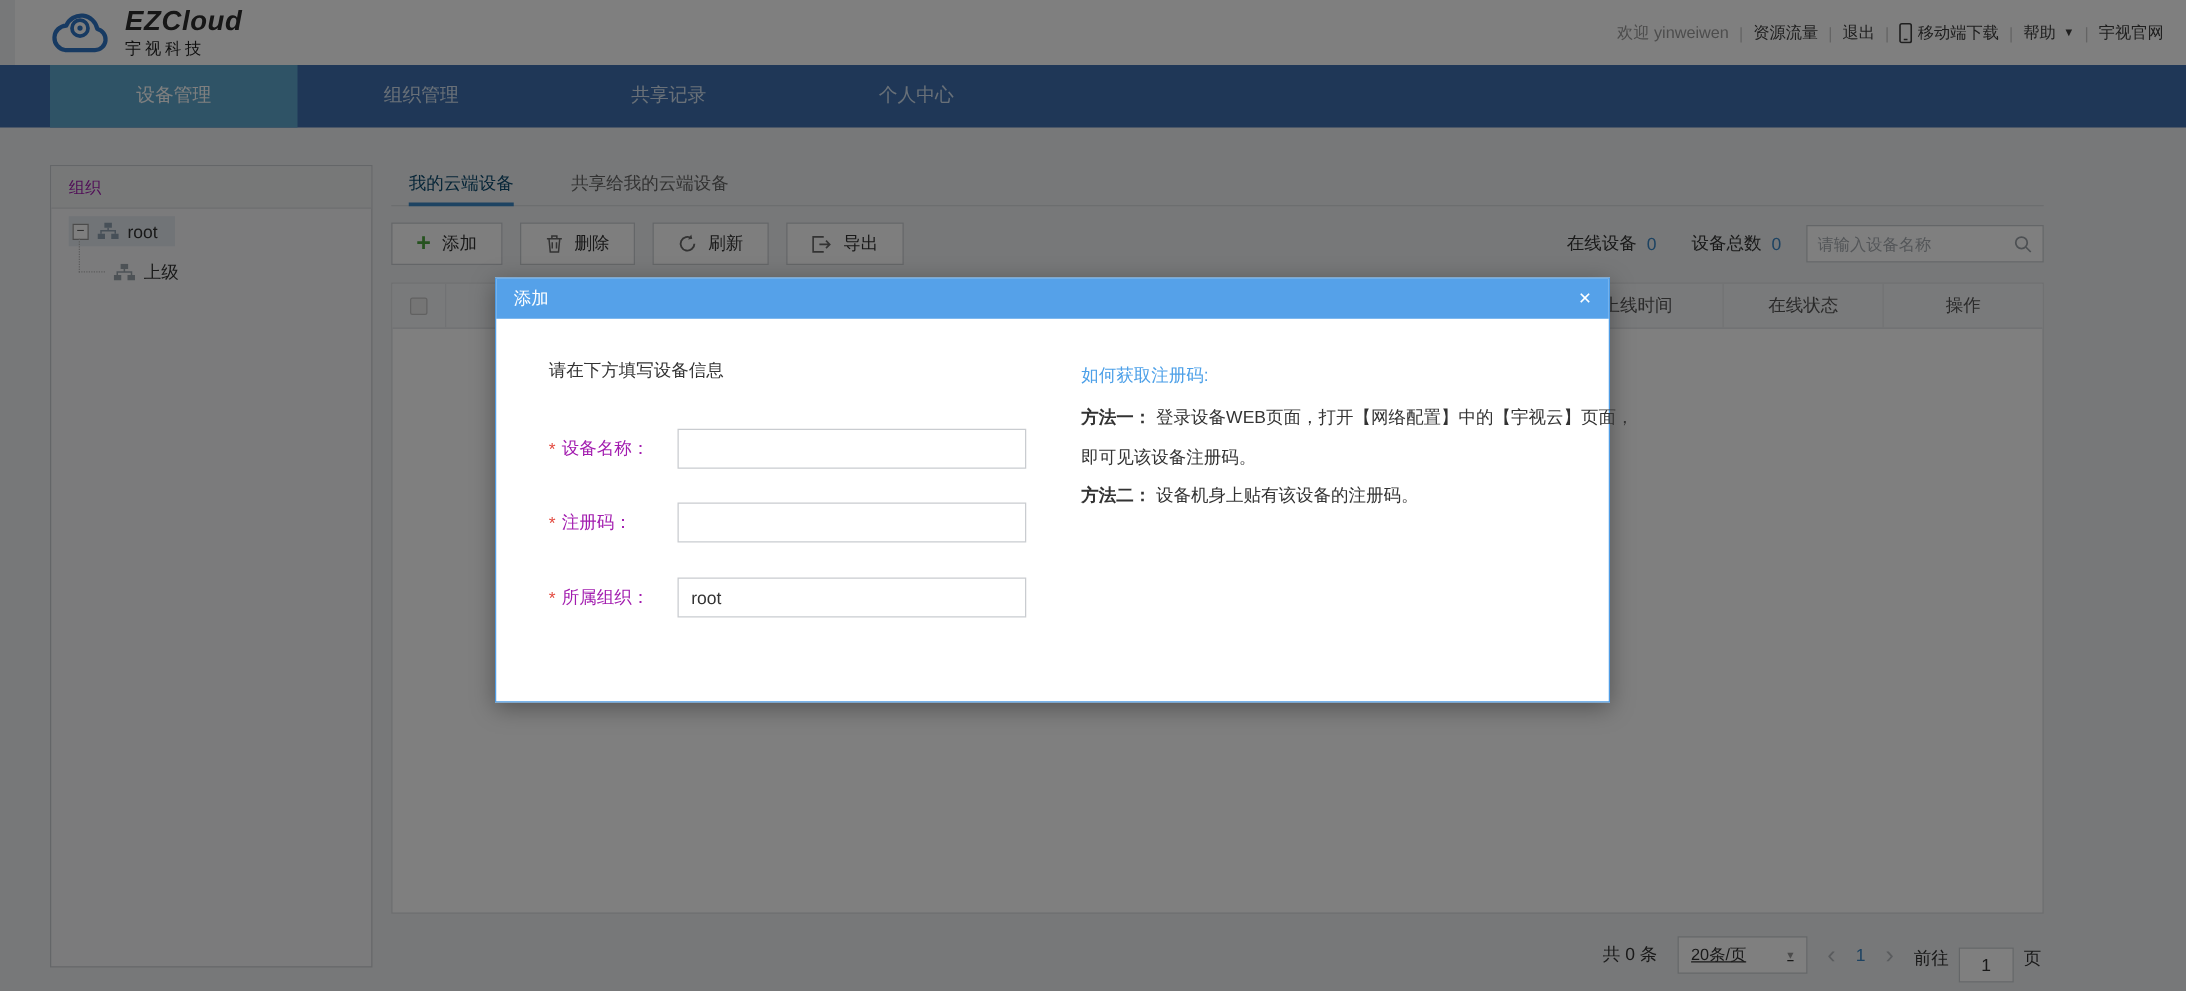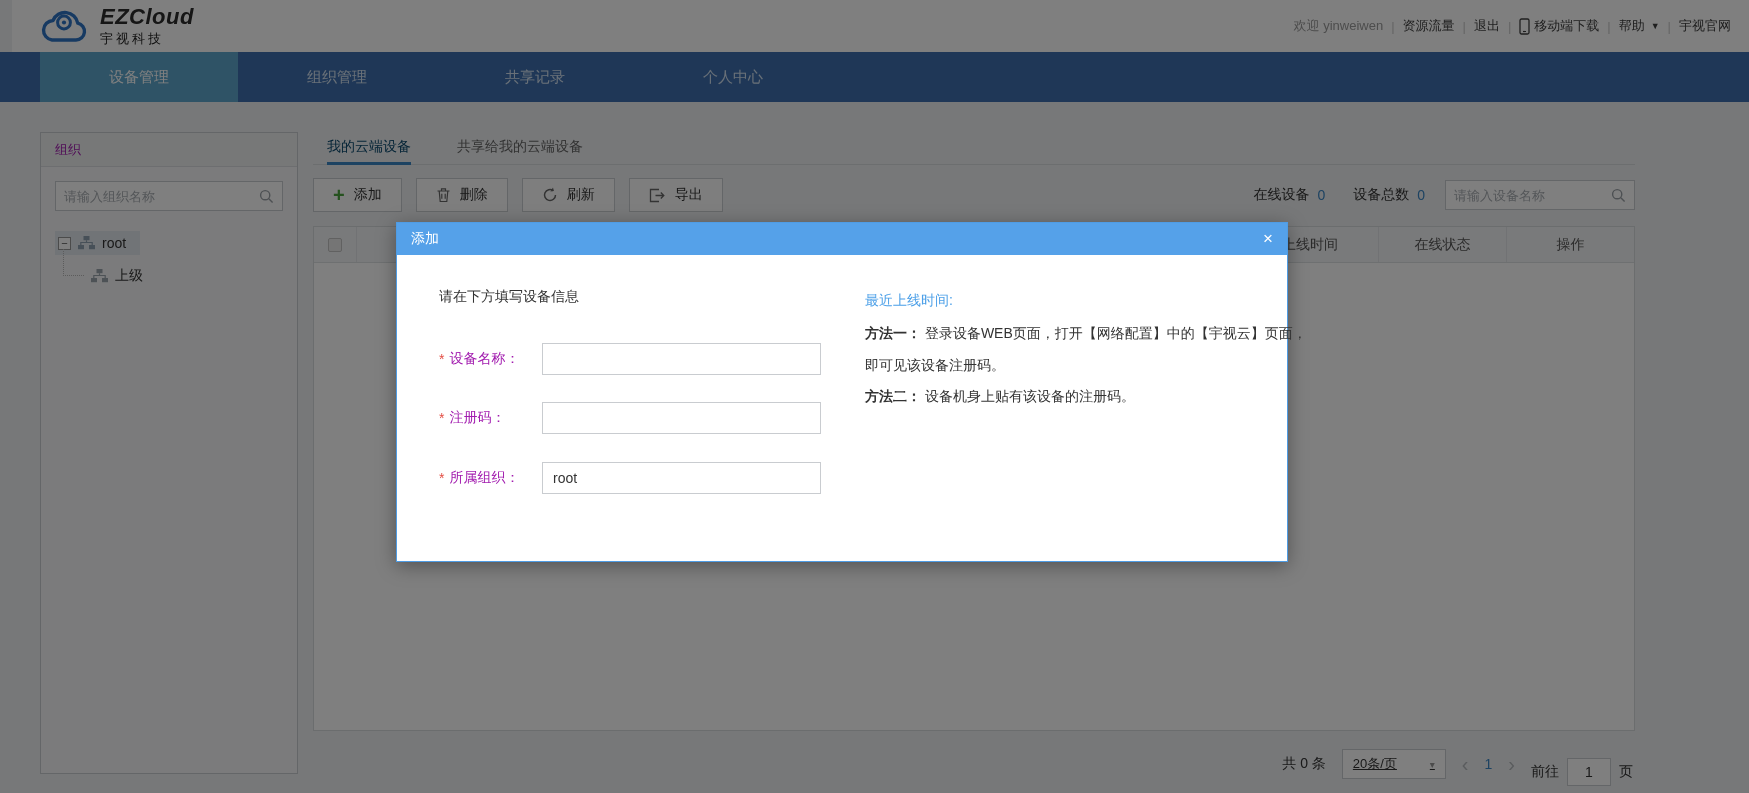--- a/index.html
+++ b/index.html
@@ -60,21 +60,21 @@
   .th { display:flex; align-items:center; justify-content:center; border-left:1px solid #e3e5e8; height:100%; }
   .th:first-child { border-left:none; }
   .th.c0 { width:42px; } .th.c1 { width:226px; } .th.c2 { width:216px; } .th.c3 { width:210px; }
   .th.c4 { width:205px; } .th.c5 { width:165px; } .th.c6 { width:128px; } .th.c7 { flex:1; }
   .hdr-checkbox { width:14px; height:14px; border:1px solid #c2c2c2; background:#ebebeb; border-radius:2px; }
   .pagination { margin-top:16px; height:34px; display:flex; justify-content:flex-end; align-items:center; gap:16px; font-size:14px; color:#333; padding-right:2px; }
   .page-size { width:104px; height:30px; border:1px solid #c8ccd0; background:#fff; display:flex; align-items:center; justify-content:space-between; padding:0 10px; font-size:13px; cursor:pointer;text-decoration:underline; }
   .page-size .caret { color:#999; font-size:10px; }
   .chev { font-size:20px; color:#b4b8bc; line-height:20px; cursor:pointer; }
   .page-current { color:#3b86c4; }
-  .goto-wrap { display:flex; align-items:center; gap:8px;margin-top:16px; }
+  .goto-wrap { display:flex; align-items:flex-start; gap:8px;margin-top:16px; }
   .goto-input { width:44px; height:28px; border:1px solid #c8ccd0; text-align:center; font-size:14px; font-family:inherit; outline:none; color:#333; }
   
   .overlay { position:absolute; inset:0; background:rgba(0,0,0,0.5); z-index:50; }
   .modal { position:absolute; left:396px; top:222px; width:892px; height:340px; background:#fff; border:1px solid #4f9ce4; z-index:100; box-shadow:0 4px 18px rgba(0,0,0,0.35); }
   .modal-titlebar { height:32px; background:#55a1e9; display:flex; align-items:center; padding:0 14px; color:#fff; font-size:14px; }
   .modal-close { margin-left:auto; font-size:17px; line-height:16px; cursor:pointer; color:#fff; }
   .modal-body { position:relative; height:250px; }
   .modal-intro { position:absolute; left:42px; top:33px; font-size:14px; color:#333; }
   .mrow { position:absolute; left:42px; display:flex; align-items:center; height:32px; }
   .mrow.r0 { top:88px; } .mrow.r1 { top:147px; } .mrow.r2 { top:207px; }
@@ -138,29 +138,20 @@
 
 <div class="nav">
   <div class="nav-tab t0 active">设备管理</div>
   <div class="nav-tab t1">组织管理</div>
   <div class="nav-tab t2">共享记录</div>
   <div class="nav-tab t3">个人中心</div>
 </div>
 
 <div class="sidebar">
   <div class="sidebar-header">组织</div>
-  <div class="sidebar-search">
-    <input type="text" placeholder="请输入组织名称" style="">
-    <span>
-      <svg width="15" height="15" viewBox="0 0 15 15">
-        <circle cx="6.2" cy="6.2" r="4.6" fill="none" stroke="#9aa0a6" stroke-width="1.4"></circle>
-        <line x1="9.8" y1="9.8" x2="13.6" y2="13.6" stroke="#9aa0a6" stroke-width="1.4"></line>
-      </svg>
-    </span>
-  </div>
   <div class="tree">
     <div class="tree-row selected">
       <span class="expander">−</span>
       <span>
         <svg width="17" height="14" viewBox="0 0 17 14">
           <rect x="5.5" y="0" width="6" height="4.2" fill="#8fa0b0"></rect>
           <path d="M8.5 4.2 v2.3 M2.8 9 V6.5 h11.4 V9" fill="none" stroke="#8fa0b0" stroke-width="1.2"></path>
           <rect x="0" y="9" width="6" height="4.2" fill="#8fa0b0"></rect>
           <rect x="11" y="9" width="6" height="4.2" fill="#8fa0b0"></rect>
         </svg>
@@ -295,21 +286,21 @@
     </div>
     <input class="minput i1" type="text" value="" style="">
 
     <div class="mrow r2">
       <span class="req">*</span>
       <span class="mlabel">所属组织：</span>
     </div>
     <input class="minput i2" type="text" value="root" style="">
 
     <div class="help-col">
-      <div class="help-title">最近上线时间:</div>
+      <div class="help-title">如何获取注册码:</div>
       <div class="help-line l1">
         <b>方法一：</b>
         <span>登录设备WEB页面，打开【网络配置】中的【宇视云】页面，</span>
       </div>
       <div class="help-line l2">即可见该设备注册码。</div>
       <div class="help-line l3">
         <b>方法二：</b>
         <span>设备机身上贴有该设备的注册码。</span>
       </div>
     </div>

